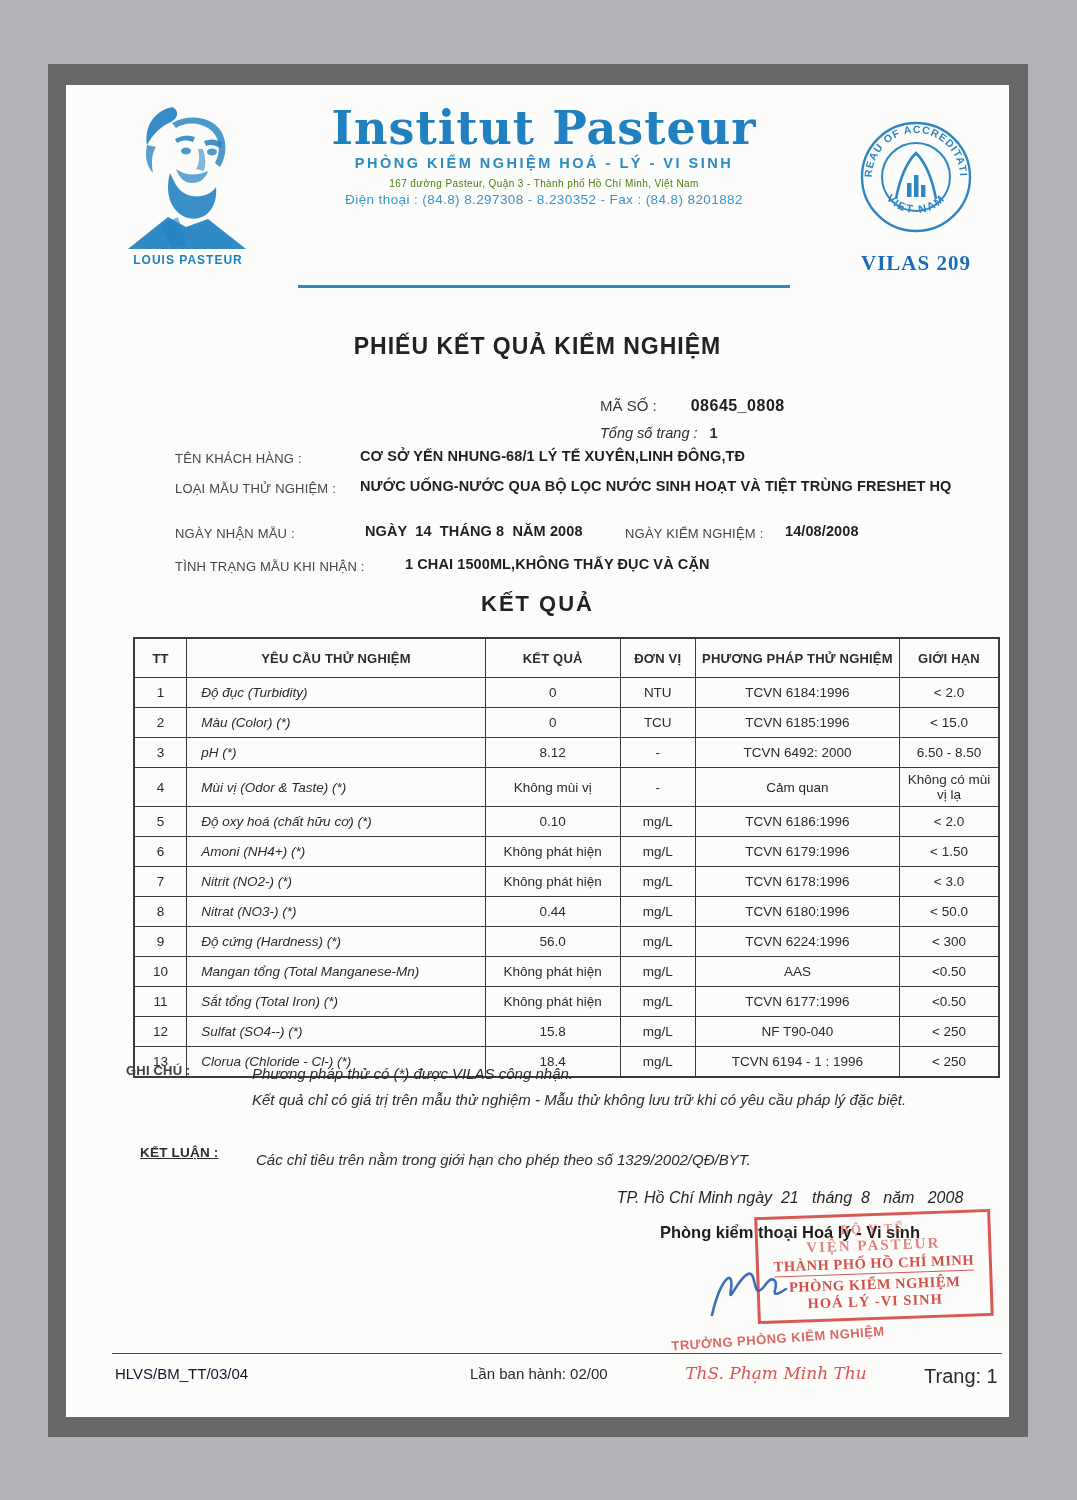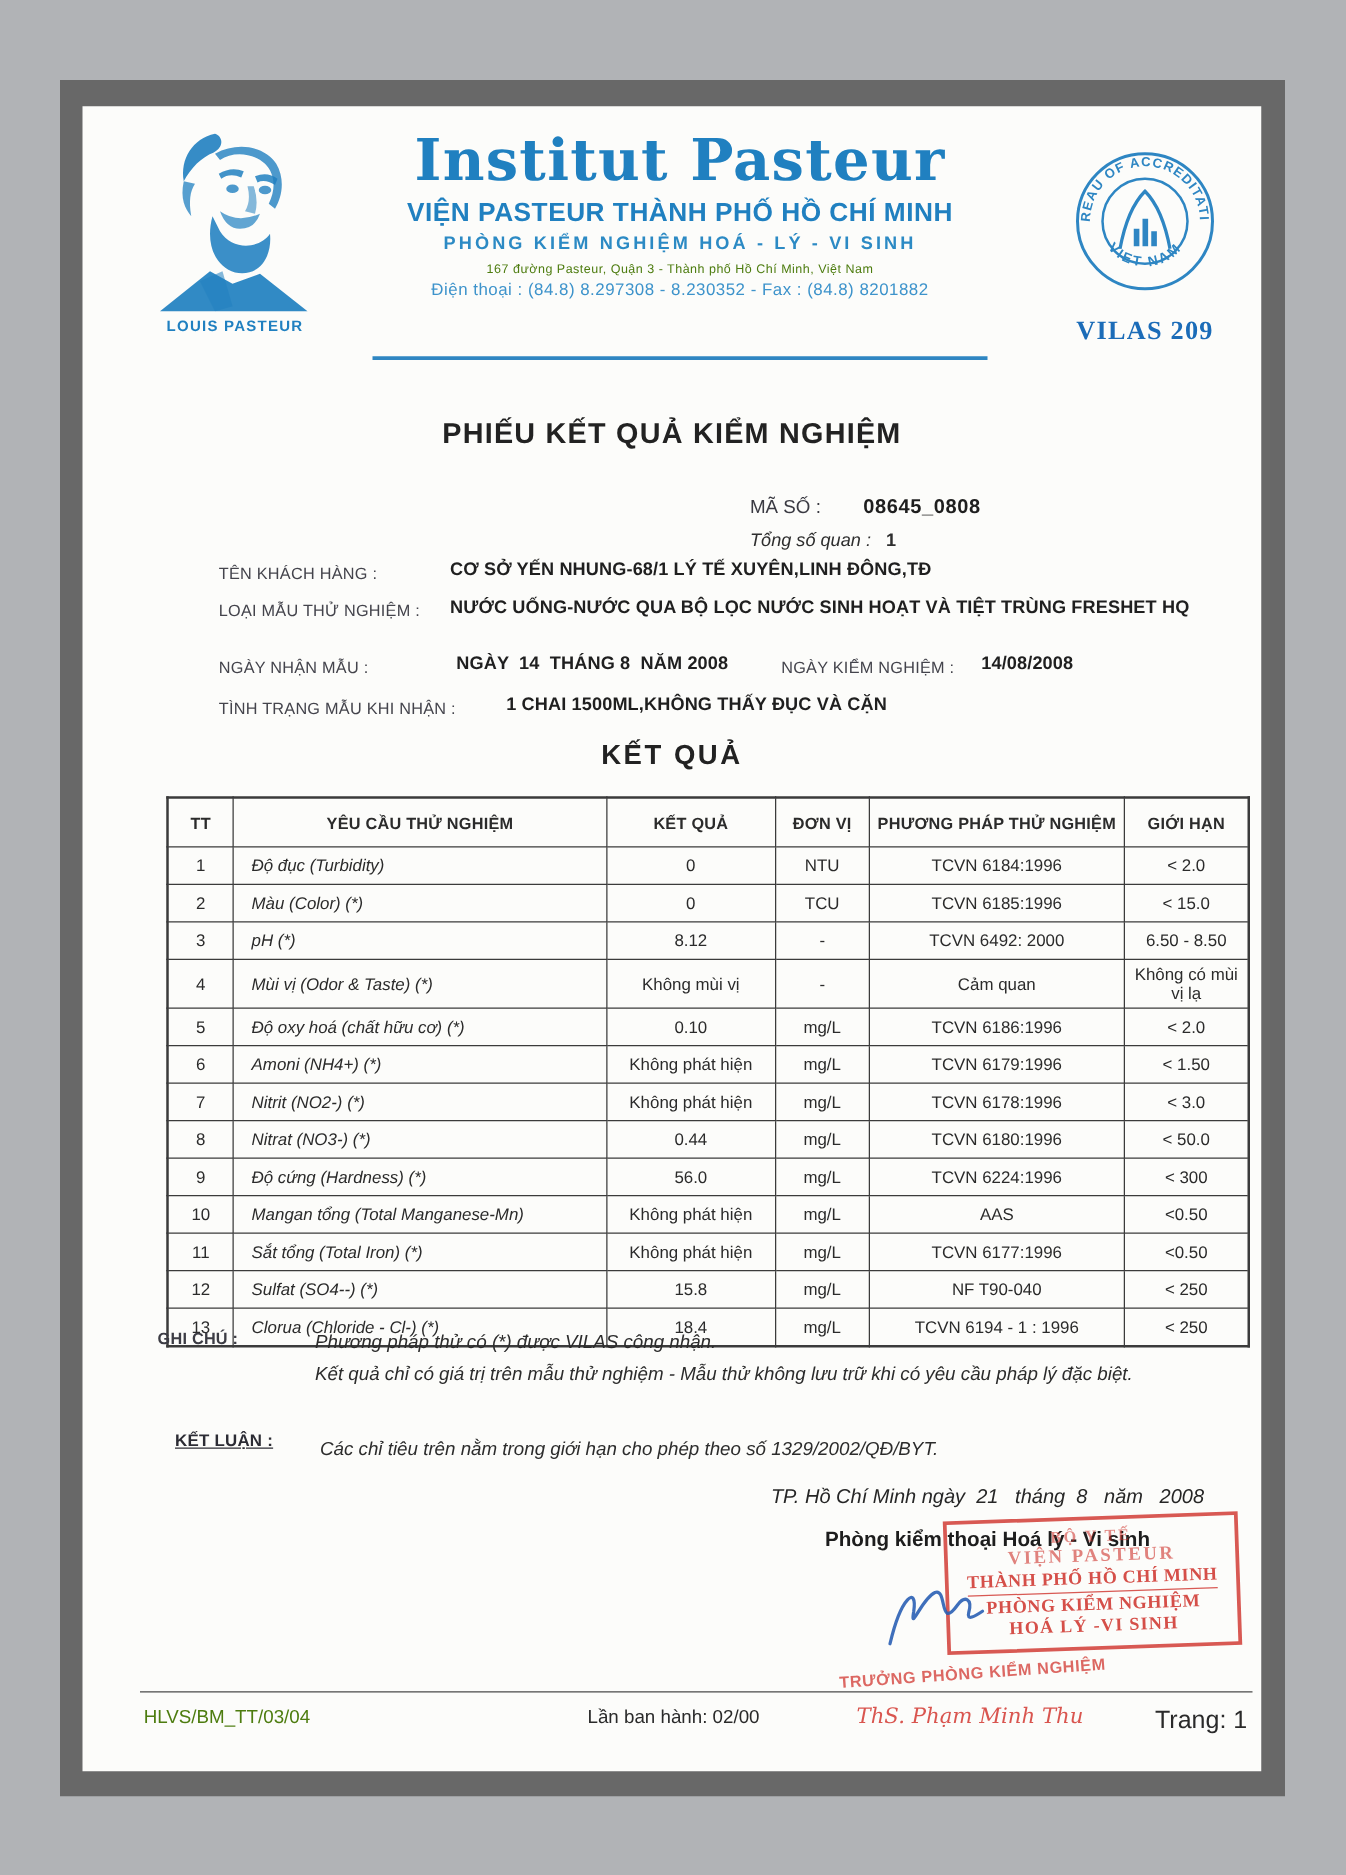--- a/index.html
+++ b/index.html
@@ -96,21 +96,21 @@
   }
   .stamp .s0{font-size:13px;letter-spacing:2px;opacity:.65;}
   .stamp .s1{font-size:15px;letter-spacing:2px;opacity:.7;}
   .stamp .s2{font-size:14.5px;letter-spacing:.5px;border-bottom:1.5px solid rgba(206,48,41,.8);display:inline-block;padding-bottom:1px;}
   .stamp .s3{font-size:14.5px;letter-spacing:.5px;margin-top:2px;}
   .stamp .s4{font-size:14.5px;letter-spacing:1px;}
   .sig-box{left:640px;top:1178px;width:95px;height:62px;}
 
   
   .footer-rule{left:46px;top:1268px;width:890px;border-top:1.5px solid #4a4a4a;}
-  .footer-left{left:49px;top:1280px;font-size:15px;color:#4d7c0f;}
+  .footer-left{left:49px;top:1280px;font-size:15px;color:#0f172a;}
   .footer-center{left:404px;top:1280px;font-size:15px;color:#2a2a2a;}
   .footer-right{left:858px;top:1280px;font-size:20px;color:#2a2a2a;}
   .red-title{
     left:592px;top:1246px;width:240px;
     font-size:13px;font-weight:bold;color:rgba(210,55,48,.75);
     transform:rotate(-4deg);letter-spacing:.5px;text-align:center;
   }
   .red-name{
     left:600px;top:1278px;width:220px;
     font-family:"DejaVu Serif", serif;
@@ -140,21 +140,20 @@
           <path d="M56,68 q14,10 32,2 q-4,12 -16,12 q-11,0 -16,-14 Z" opacity=".7"></path>
           <path d="M8,148 L48,116 L66,126 L88,118 L126,148 Z" opacity=".92"></path>
           <path d="M40,124 l18,-8 l8,28 l-14,4 Z" opacity=".55"></path>
         </g>
       </svg>
       <div class="portrait-label">LOUIS PASTEUR</div>
     </div>
 
     <div class="abs head-center">
       <div class="institut">Institut Pasteur</div>
-      <div class="org">VIỆN PASTEUR THÀNH PHỐ HỒ CHÍ MINH</div>
       <div class="dept">PHÒNG KIỂM NGHIỆM HOÁ - LÝ - VI SINH</div>
       <div class="addr">167 đường Pasteur, Quận 3 - Thành phố Hồ Chí Minh, Việt Nam</div>
       <div class="phone">Điện thoại :  (84.8) 8.297308 - 8.230352  -  Fax :  (84.8) 8201882</div>
     </div>
     <div class="abs head-rule"></div>
 
     <div class="abs seal-box">
       <svg width="136" height="140" viewBox="0 0 136 140">
         <defs>
           <path id="arcTop" d="M 24,66 A 44 44 0 0 1 112,66"></path>
@@ -179,21 +178,21 @@
       </svg>
       <div style="font-family:'Liberation Serif',serif;font-weight:bold;font-size:21px;color:#1b6cb8;letter-spacing:1px;margin-top:-4px;">VILAS 209</div>
     </div>
 
     <div class="abs doc-title">PHIẾU KẾT QUẢ KIỂM NGHIỆM</div>
 
     <div class="abs code-line">
       <span>MÃ SỐ  :</span><b>08645_0808</b>
     </div>
     <div class="abs pages-line">
-      <span>Tổng số quan :</span><b>1</b>
+      <span>Tổng số trang :</span><b>1</b>
     </div>
 
     <div class="abs field-label" style="left:109px;top:366px;">TÊN KHÁCH HÀNG :</div>
     <div class="abs field-value" style="left:294px;top:363px;">CƠ SỞ YẾN NHUNG-68/1 LÝ TẾ XUYÊN,LINH ĐÔNG,TĐ</div>
 
     <div class="abs field-label" style="left:109px;top:396px;">LOẠI MẪU THỬ NGHIỆM :</div>
     <div class="abs field-value" style="left:294px;top:393px;">NƯỚC UỐNG-NƯỚC QUA BỘ LỌC NƯỚC SINH HOẠT VÀ TIỆT TRÙNG FRESHET HQ</div>
 
     <div class="abs field-label" style="left:109px;top:441px;">NGÀY NHẬN MẪU :</div>
     <div class="abs field-value pre" style="left:299px;top:438px;">NGÀY  14  THÁNG 8  NĂM 2008</div>

